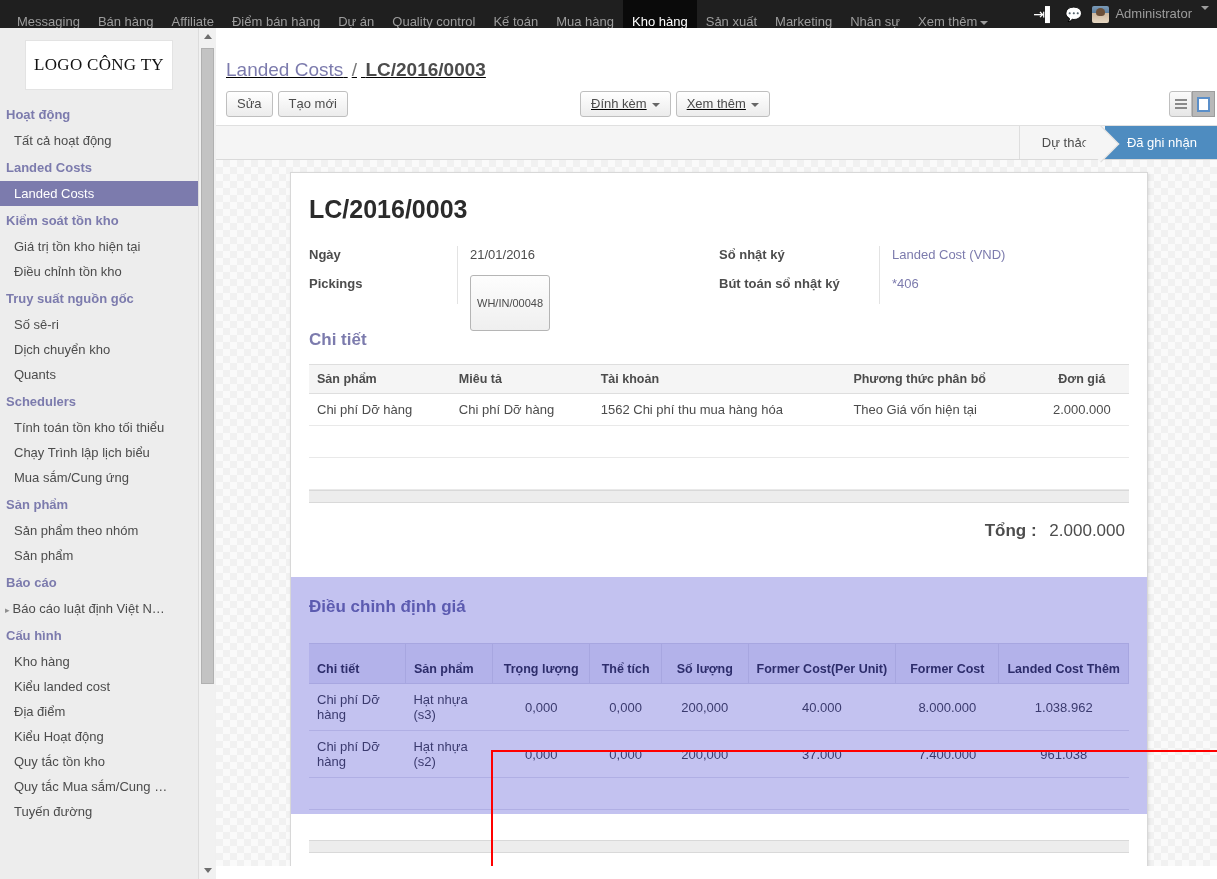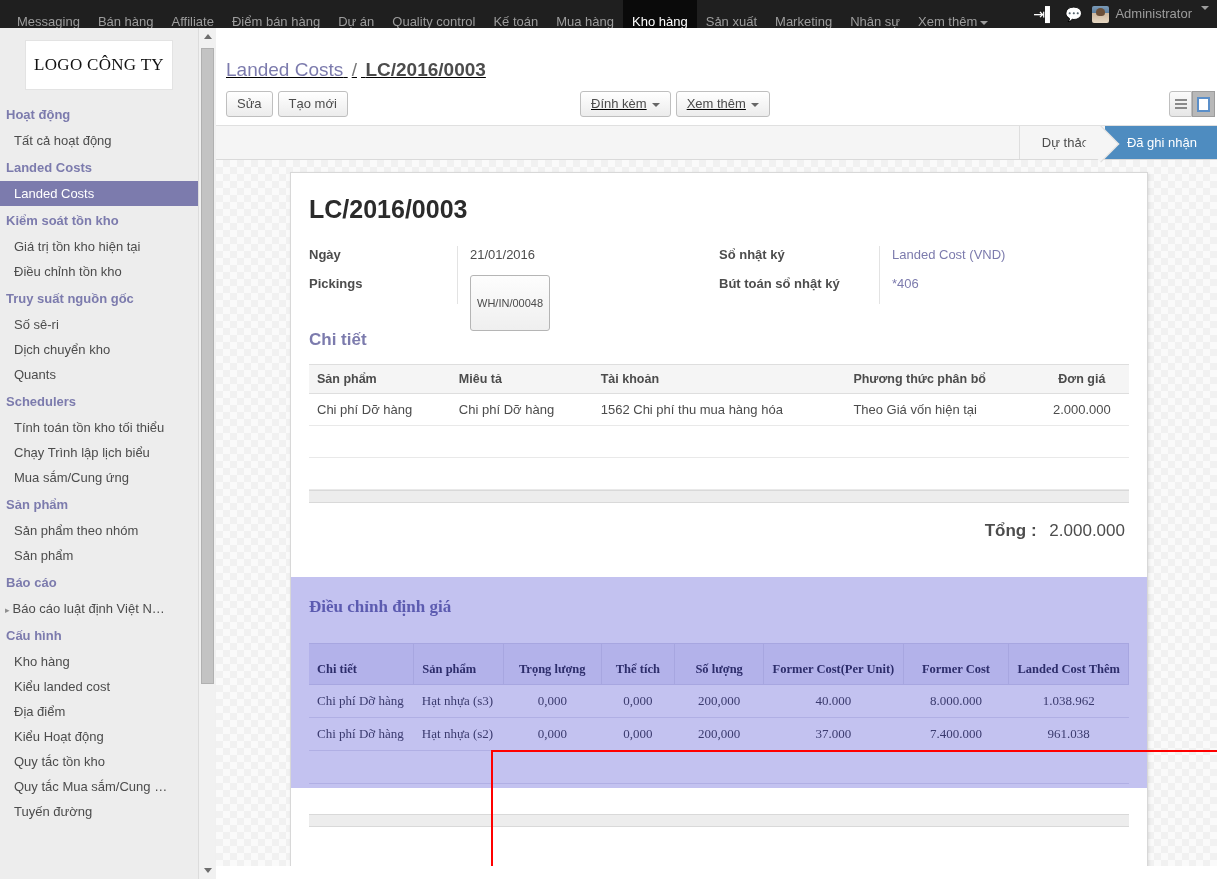--- a/index.html
+++ b/index.html
@@ -206,21 +206,20 @@
   #total-row .tlabel { font-weight: bold; margin-right: 8px; }
 
   
   #valuation-outer {
     position: absolute; left: 275px; top: 590px; width: 873px; height: 237px;
     border: 2px solid #f00; z-index: 10; pointer-events: none;
   }
   #valuation {
     margin: 26px -18px 0 -18px; padding: 16px 18px 4px 18px;
     background: #c3c2f0;
-    font-family: Liberation Serif, serif;
   }
   #valuation h2.section { color: #5c5bb0; margin-top: 4px; margin-bottom: 26px; }
   #valuation table.grid th {
     background: #b3b2ea; border-top: 1px solid #a7a6e0; border-bottom: 1px solid #a7a6e0;
     color: #2d2d6b; vertical-align: bottom;
   }
   #valuation table.grid th.tall { padding-top: 18px; }
   #valuation table.grid td { color: #3a3a6e; border-bottom: 1px solid #b0afe4; }
   #valuation .vcol-sep { border-right: 1px solid #a7a6e0; }
 

